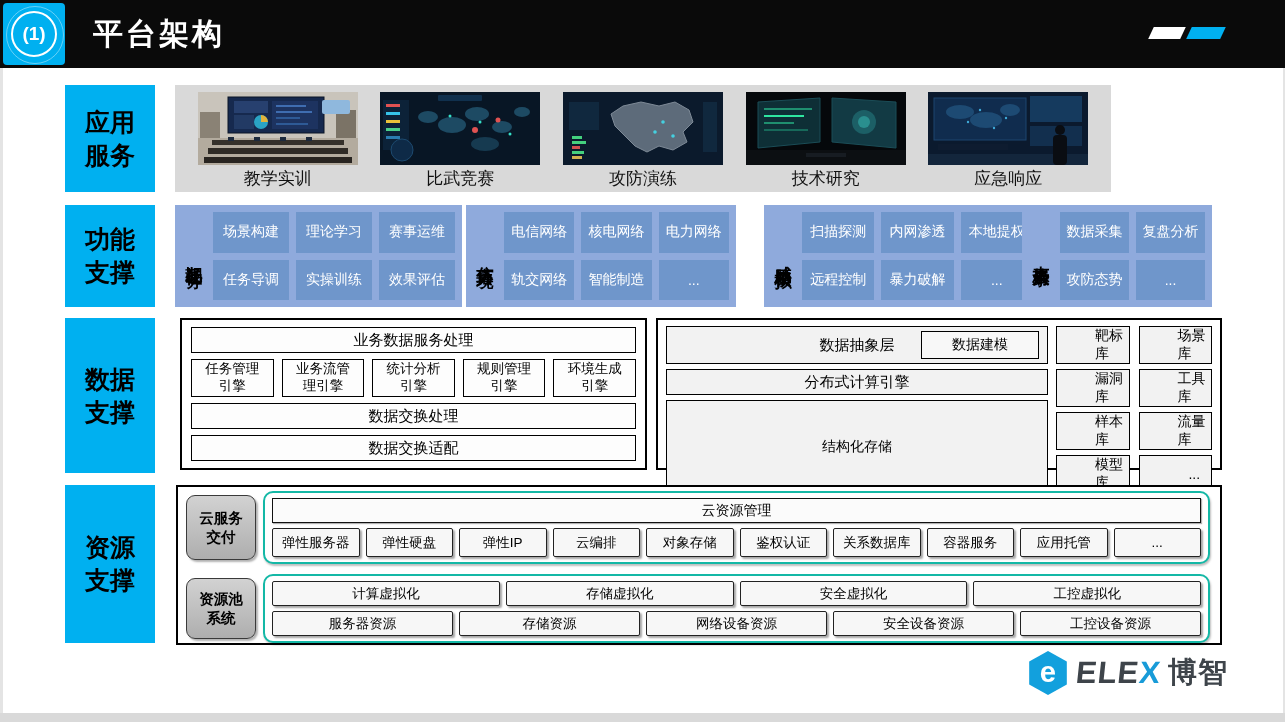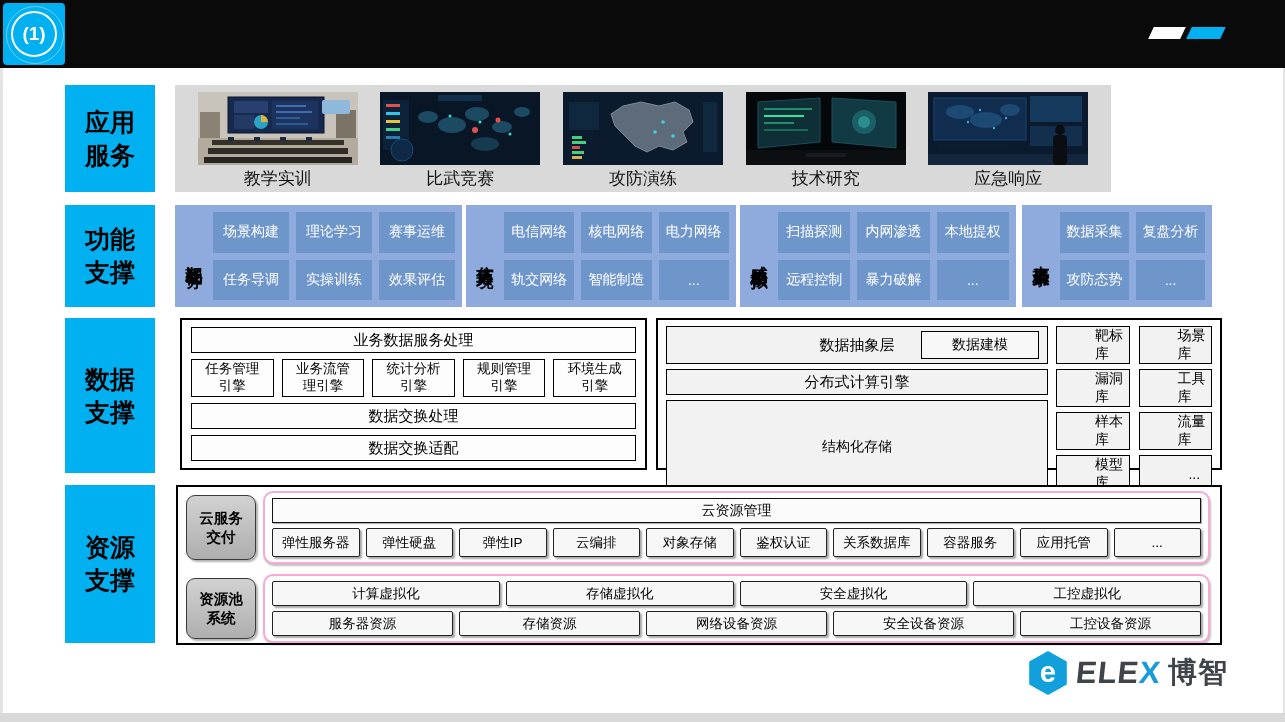--- a/index.html
+++ b/index.html
@@ -39,21 +39,21 @@
   .app-row { position:absolute; left:175px; top:85px; width:936px; height:107px; background:#d9d9d9;
              display:flex; justify-content:space-evenly; align-items:flex-start; padding-top:7px; }
   .figure { display:flex; flex-direction:column; align-items:center; }
   .figure svg { width:160px; height:73px; display:block; }
   .figure .caption { font-size:17px; color:#111; margin-top:2px; }
 
   
   .fgroup { position:absolute; top:205px; height:102px; background:#8faadc; padding:7px; display:flex; gap:7px; }
   #fg-0 { left:175px;  width:287px; }
   #fg-1 { left:466px;  width:270px; }
-  #fg-2 { left:740px;  width:276px; }
+  #fg-2 { left:764px;  width:276px; }
   #fg-3 { left:1022px; width:190px; }
   .vtitle { writing-mode:vertical-lr; text-orientation:upright; font-weight:bold; font-size:17px; color:#000;
             letter-spacing:2px; line-height:1; width:24px; display:flex; align-items:center; justify-content:center; }
   .fbtns { flex:1; display:grid; grid-template-columns:repeat(3,1fr); grid-template-rows:1fr 1fr; gap:7px; }
   .fbtns.two { grid-template-columns:repeat(2,1fr); }
   .fbtn { background:#6f96cb; color:#ffffff; font-size:14px; display:flex; align-items:center; justify-content:center; }
 
   
   .dpanel { position:absolute; top:318px; height:152px; background:#ffffff; border:2px solid #000; }
   #dp-left  { left:180px; width:467px; padding:7px 9px; display:flex; flex-direction:column; gap:6px; }
@@ -81,21 +81,21 @@
            display:flex; align-items:center; justify-content:center; font-size:15px; }
 
   
   .rs-outer { position:absolute; left:176px; top:485px; width:1046px; height:160px; border:2px solid #000; background:#fff; }
   .rlabel { position:absolute; width:70px; background:linear-gradient(180deg,#d2d2d2,#aeaeae);
             border:1.6px solid #3a3a3a; border-radius:9px; font-weight:bold; font-size:14.5px; color:#000;
             line-height:1.3; text-align:center; white-space:pre-line; box-shadow:2px 2px 2px rgba(0,0,0,.3);
             display:flex; align-items:center; justify-content:center; }
   #rl-cloud { left:186px; top:495px; height:65px; }
   #rl-pool  { left:186px; top:578px; height:61px; }
-  .rcontainer { position:absolute; left:263px; width:947px; border:2px solid #f9a8d4; border-radius:10px;
+  .rcontainer { position:absolute; left:263px; width:947px; border:2px solid #14b8a6; border-radius:10px;
             background:#ffffff; padding:5px 7px; display:flex; flex-direction:column; gap:5px;
             box-shadow:1px 2px 2px rgba(0,0,0,.25); }
   #rc-cloud { top:491px; height:73px; }
   #rc-pool  { top:574px; height:69px; }
   .rbar { height:25px; border:1.2px solid #111; background:#fbfbfb; flex-shrink:0; font-size:14px;
           display:flex; align-items:center; justify-content:center; box-shadow:1px 1px 1px rgba(0,0,0,.3); }
   .rbtns { display:flex; gap:6px; flex:1; }
   .rbtn { flex:1; border:1.4px solid #222; border-radius:2px; background:#f7f7f7; font-size:13.5px; color:#000;
           display:flex; align-items:center; justify-content:center; box-shadow:2px 2px 2px rgba(0,0,0,.35); }
 
@@ -111,20 +111,21 @@
 <div class="edge-left"></div>
 <div class="edge-right"></div>
 <div class="edge-bottom"></div>
 
 <div class="header">
   <div class="pagenum-box">
     <div class="pagenum-ring">
       <span class="pagenum-text">(1)</span>
     </div>
   </div>
+  <div class="header-title">平台架构</div>
   <div class="para para-white"></div>
   <div class="para para-blue"></div>
 </div>
 
 <div class="cat" id="cat-0">应用
 服务</div>
 <div class="cat" id="cat-1">功能
 支撑</div>
 <div class="cat" id="cat-2">数据
 支撑</div>

